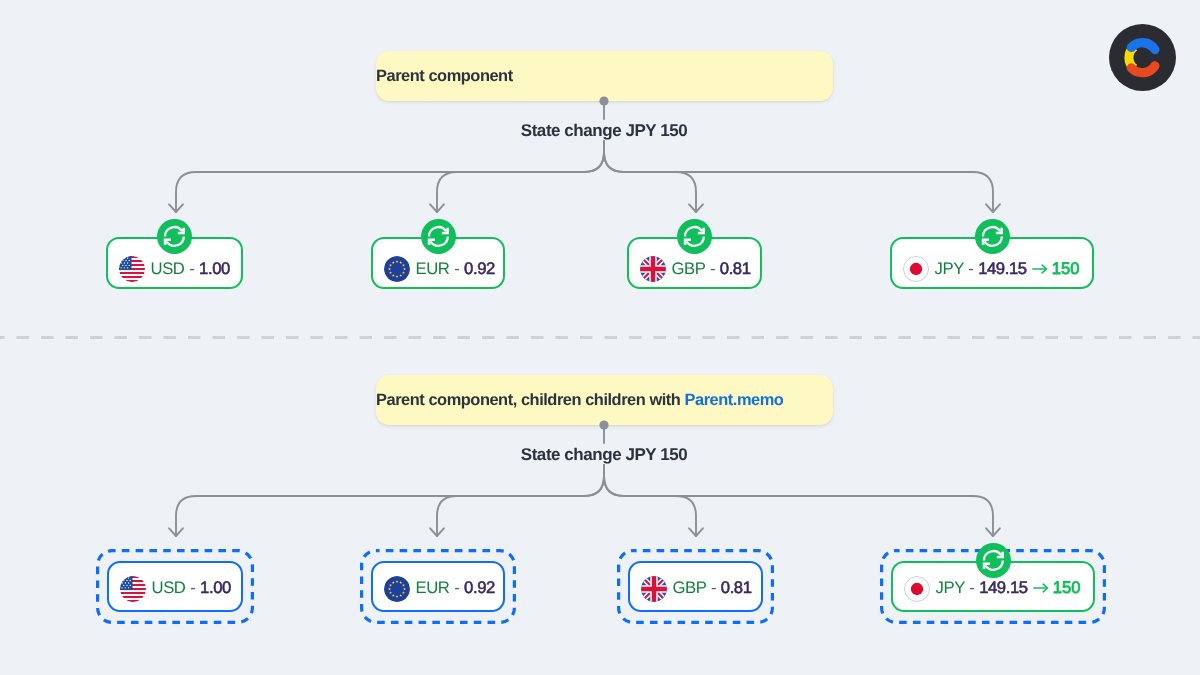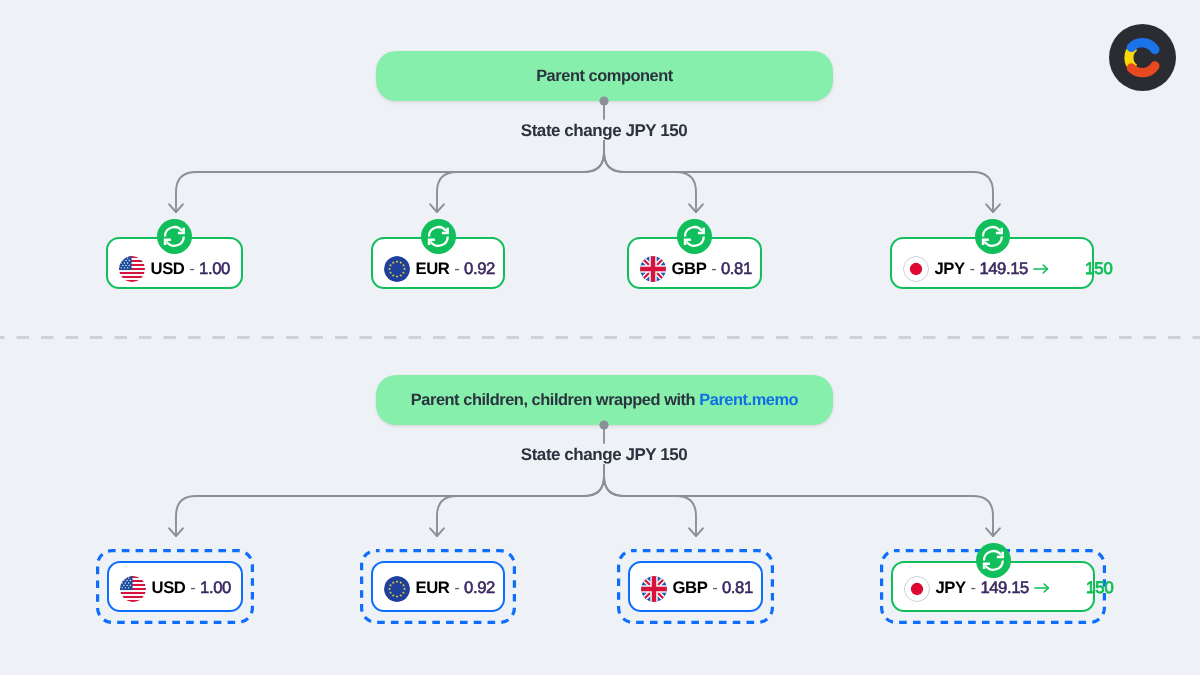--- a/index.html
+++ b/index.html
@@ -9,47 +9,47 @@
   .stage{position:relative;width:1200px;height:675px;background:#eef1f5;}
 
   
   .logo{position:absolute;left:1109px;top:24px;width:67px;height:67px;}
   .logo svg{display:block;}
 
   
   .divider{position:absolute;left:0;top:329px;width:1200px;height:12px;}
 
   
-  .parent-box{position:absolute;background:#86efac;border-radius:20px;
+  .parent-box{position:absolute;background:#fef9c3;border-radius:13px;
       box-shadow:0 1px 2px rgba(120,110,100,.13), 0 2px 4px rgba(120,110,100,.07);
-      display:flex;align-items:center;justify-content:center;}
+      display:flex;align-items:center;}
   .parent-box .txt{font-size:16.4px;font-weight:700;color:#2b333e;letter-spacing:-.45px;}
   .parent-box .hl{color:#1170e4;font-weight:700;}
 
   
   .state-label{position:absolute;font-size:17px;font-weight:700;color:#2b333e;
       text-align:center;letter-spacing:-.45px;white-space:nowrap;transform:translateX(-50%);line-height:1;}
 
   
   .conn{position:absolute;left:0;top:0;pointer-events:none;}
 
   
   .card{position:absolute;background:#fff;border-radius:13px;box-sizing:border-box;
         display:flex;align-items:center;padding-left:11px;padding-top:9px;gap:5.5px;}
   .card.r2{padding-top:1px;}
   .card.green{border:2px solid #10bf5c;}
   .card.blue{border:2px solid #0d6efd;}
   .card .flag{width:26px;height:26px;position:relative;top:1.5px;border-radius:50%;flex:0 0 auto;overflow:hidden;display:block;}
   .card .label{font-size:16.7px;color:#515a66;white-space:nowrap;letter-spacing:-.42px;line-height:1;position:relative;top:1.6px;}
-  .card .label .code{color:#000000;font-weight:700;}
+  .card .label .code{color:#15803d;font-weight:400;}
   .card .label .sep{color:#555f6d;font-weight:400;padding:0 0.5px;}
   .card .label .val{color:#4c1d95;font-weight:400;-webkit-text-stroke:0.52px #21262e;}
   .card .label .arwbox{display:inline-block;padding:0 4px 0 5px;}
   .card .label .arwbox svg{vertical-align:-1px;}
-  .card .label .nval{color:#0fbf55;font-weight:400;-webkit-text-stroke:0.8px #0fbf55;letter-spacing:0px;margin-left:32px;}
+  .card .label .nval{color:#0fbf55;font-weight:400;-webkit-text-stroke:0.8px #0fbf55;letter-spacing:0px;}
 
   
   .memo-wrap{position:absolute;}
   .memo-wrap svg{display:block;overflow:visible;}
 
   
   .badge{position:absolute;width:35.2px;height:35.2px;border-radius:50%;background:#10bf5c;
          display:flex;align-items:center;justify-content:center;}
   .badge svg{display:block;}
 </style>
@@ -88,21 +88,21 @@
       <path d="M604 141 V152 Q604 172 624 172 H676 Q696 172 696 192 V212"></path>
       <path d="M604 141 V152 Q604 172 624 172 H973 Q993 172 993 192 V212"></path>
       <path d="M169.1 204.3 L176 212 L182.9 204.3"></path>
       <path d="M430.1 204.3 L437 212 L443.9 204.3"></path>
       <path d="M689.1 204.3 L696 212 L702.9 204.3"></path>
       <path d="M986.1 204.3 L993 212 L999.9 204.3"></path>
     </g>
   </svg>
 
   <div class="parent-box" style="left:376px;top:375px;width:457px;height:50px;">
-    <span class="txt"><span>Parent children, children wrapped with </span><span class="hl">Parent.memo</span></span>
+    <span class="txt"><span>Parent component, children children with </span><span class="hl">Parent.memo</span></span>
   </div>
 
   <div class="state-label" style="left:604px;top:446px;">State change JPY 150</div>
 
   <svg class="conn" width="1200" height="560" style="top:0;left:0;">
     <g fill="none" stroke="#8b9096" stroke-width="1.9" stroke-linecap="round" stroke-linejoin="round">
       <circle cx="604" cy="425" r="4.6" fill="#8b9096" stroke="none"></circle>
       <path d="M604 425 V443"></path>
       <path d="M604 465 V476 Q604 496 584 496 H196 Q176 496 176 516 V536"></path>
       <path d="M604 465 V476 Q604 496 584 496 H457 Q437 496 437 516 V536"></path>

